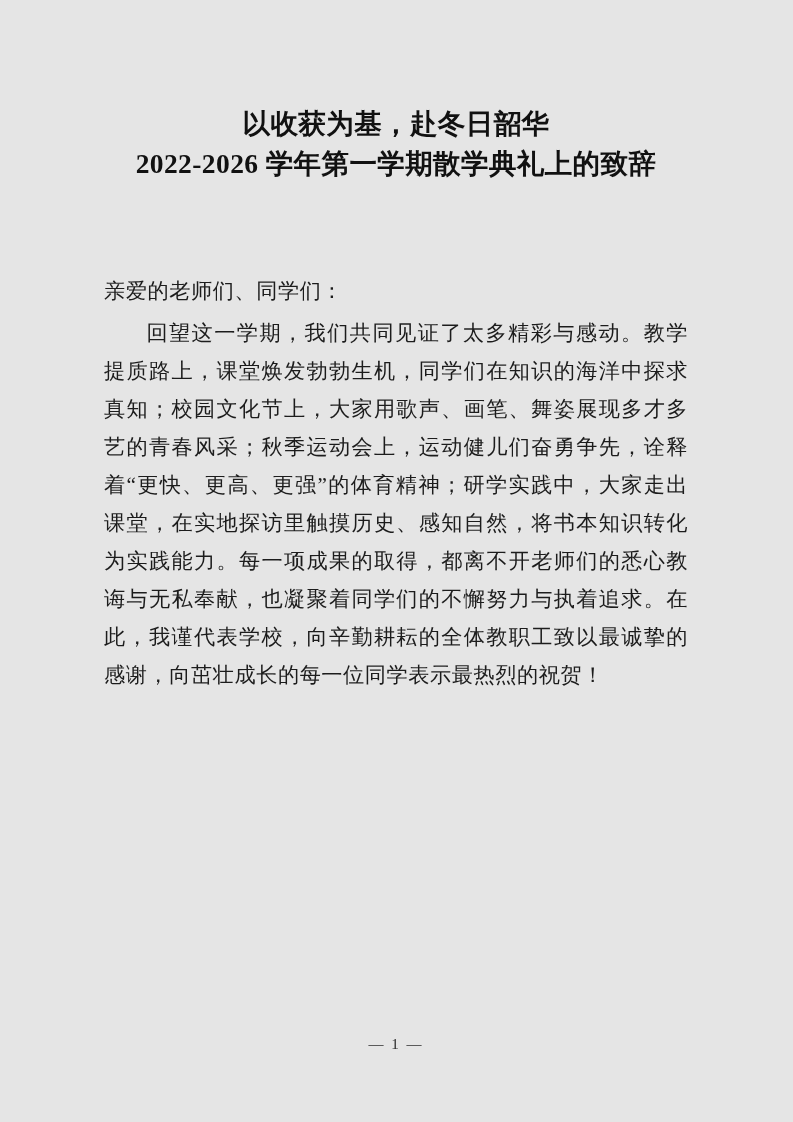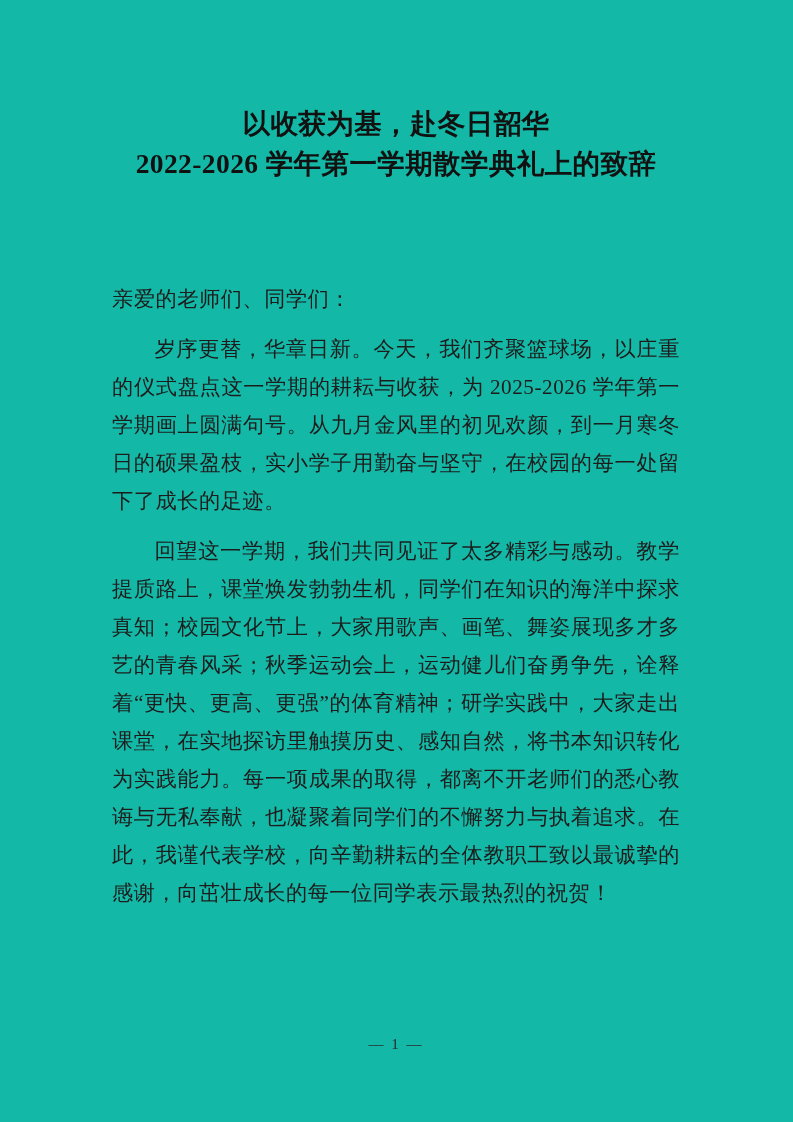--- a/index.html
+++ b/index.html
@@ -16,21 +16,21 @@
     color: #000000;
     -webkit-font-smoothing: antialiased;
   }
 
   .page {
     position: absolute;
     left: 0;
     top: 0;
     width: 793px;
     height: 1122px;
-    background: #14b8a6;
+    background: #e5e5e5;
   }
 
   
   .doc-title {
     position: absolute;
     left: 100px;
     top: 104px;
     width: 592px;
     text-align: center;
     font-family: "Liberation Serif", "DejaVu Serif", serif;
@@ -45,21 +45,21 @@
 
   
   .body-block {
     position: absolute;
     left: 100px;
     top: 268px;
     width: 592px;
   }
 
   .para {
-    margin: 12px;
+    margin: 4px;
     font-family: "Liberation Serif", "DejaVu Serif", serif;
     font-size: 21.2px;
     line-height: 38px;
     text-align: justify;
     text-justify: inter-character;
     letter-spacing: 0.55px;
     color: #1c1c1c;
     text-indent: 0;
     word-break: break-all;
   }
@@ -85,21 +85,20 @@
 
 <div class="page">
 
   <div class="doc-title">
     <span class="t-line1">以收获为基，赴冬日韶华</span>
     <span class="t-line2">2022-2026 学年第一学期散学典礼上的致辞</span>
   </div>
 
   <div class="body-block">
     <p class="para">亲爱的老师们、同学们：</p>
-    <p class="para indent">岁序更替，华章日新。今天，我们齐聚篮球场，以庄重的仪式盘点这一学期的耕耘与收获，为 2025-2026 学年第一学期画上圆满句号。从九月金风里的初见欢颜，到一月寒冬日的硕果盈枝，实小学子用勤奋与坚守，在校园的每一处留下了成长的足迹。</p>
     <p class="para indent">回望这一学期，我们共同见证了太多精彩与感动。教学提质路上，课堂焕发勃勃生机，同学们在知识的海洋中探求真知；校园文化节上，大家用歌声、画笔、舞姿展现多才多艺的青春风采；秋季运动会上，运动健儿们奋勇争先，诠释着“更快、更高、更强”的体育精神；研学实践中，大家走出课堂，在实地探访里触摸历史、感知自然，将书本知识转化为实践能力。每一项成果的取得，都离不开老师们的悉心教诲与无私奉献，也凝聚着同学们的不懈努力与执着追求。在此，我谨代表学校，向辛勤耕耘的全体教职工致以最诚挚的感谢，向茁壮成长的每一位同学表示最热烈的祝贺！</p>
   </div>
 
   <div class="footer">
     <span>— 1 —</span>
   </div>
 
 </div>
 
 </body></html>

